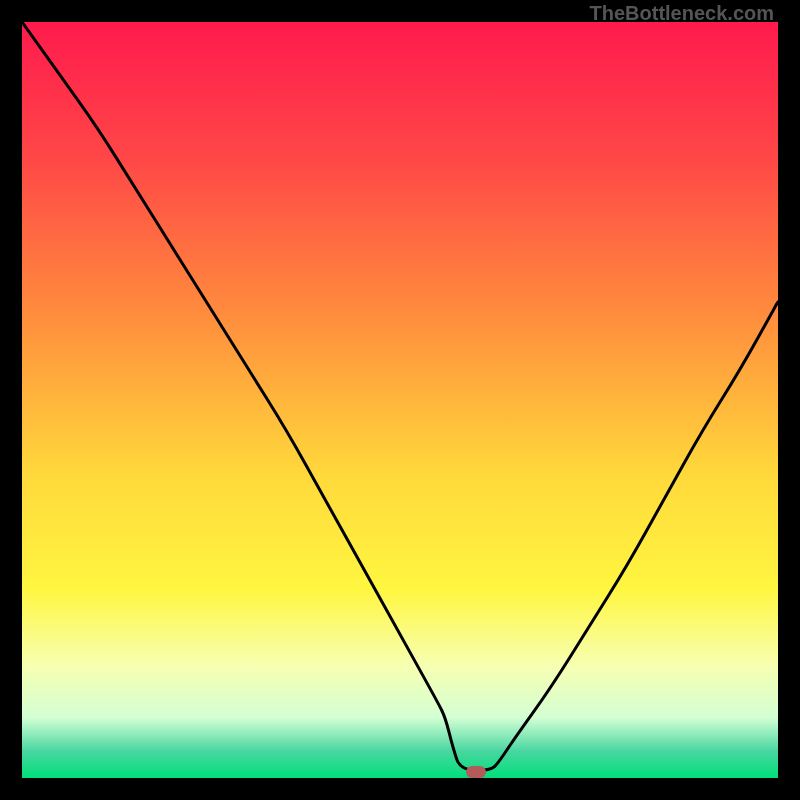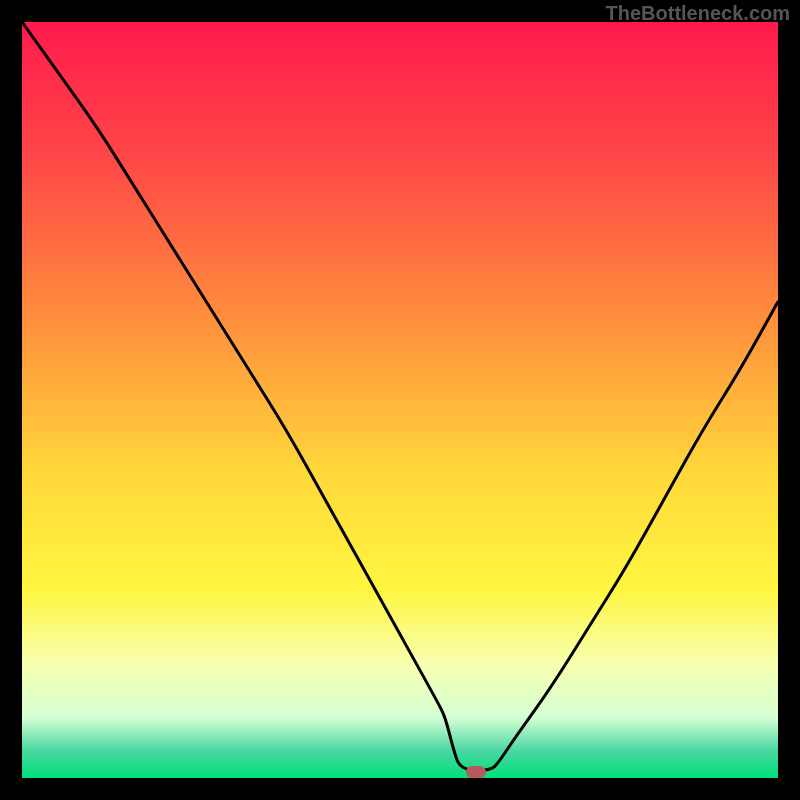--- a/index.html
+++ b/index.html
@@ -1,20 +1,20 @@
 <!DOCTYPE html>
 <html><head>
 <meta charset="utf-8">
 <style>
   * { margin: 0; padding: 0; box-sizing: border-box; }
   body { width: 800px; height: 800px; background: #000; position: relative; overflow: hidden; }
   .watermark {
     position: absolute;
     top: 2px;
-    right: 10px;
+    right: 26px;
     font-family: Arial, Helvetica, sans-serif;
     font-size: 20px;
     font-weight: bold;
     color: #555;
     z-index: 10;
   }
   .frame {
     position: absolute;
     left: 22px;
     top: 22px;

